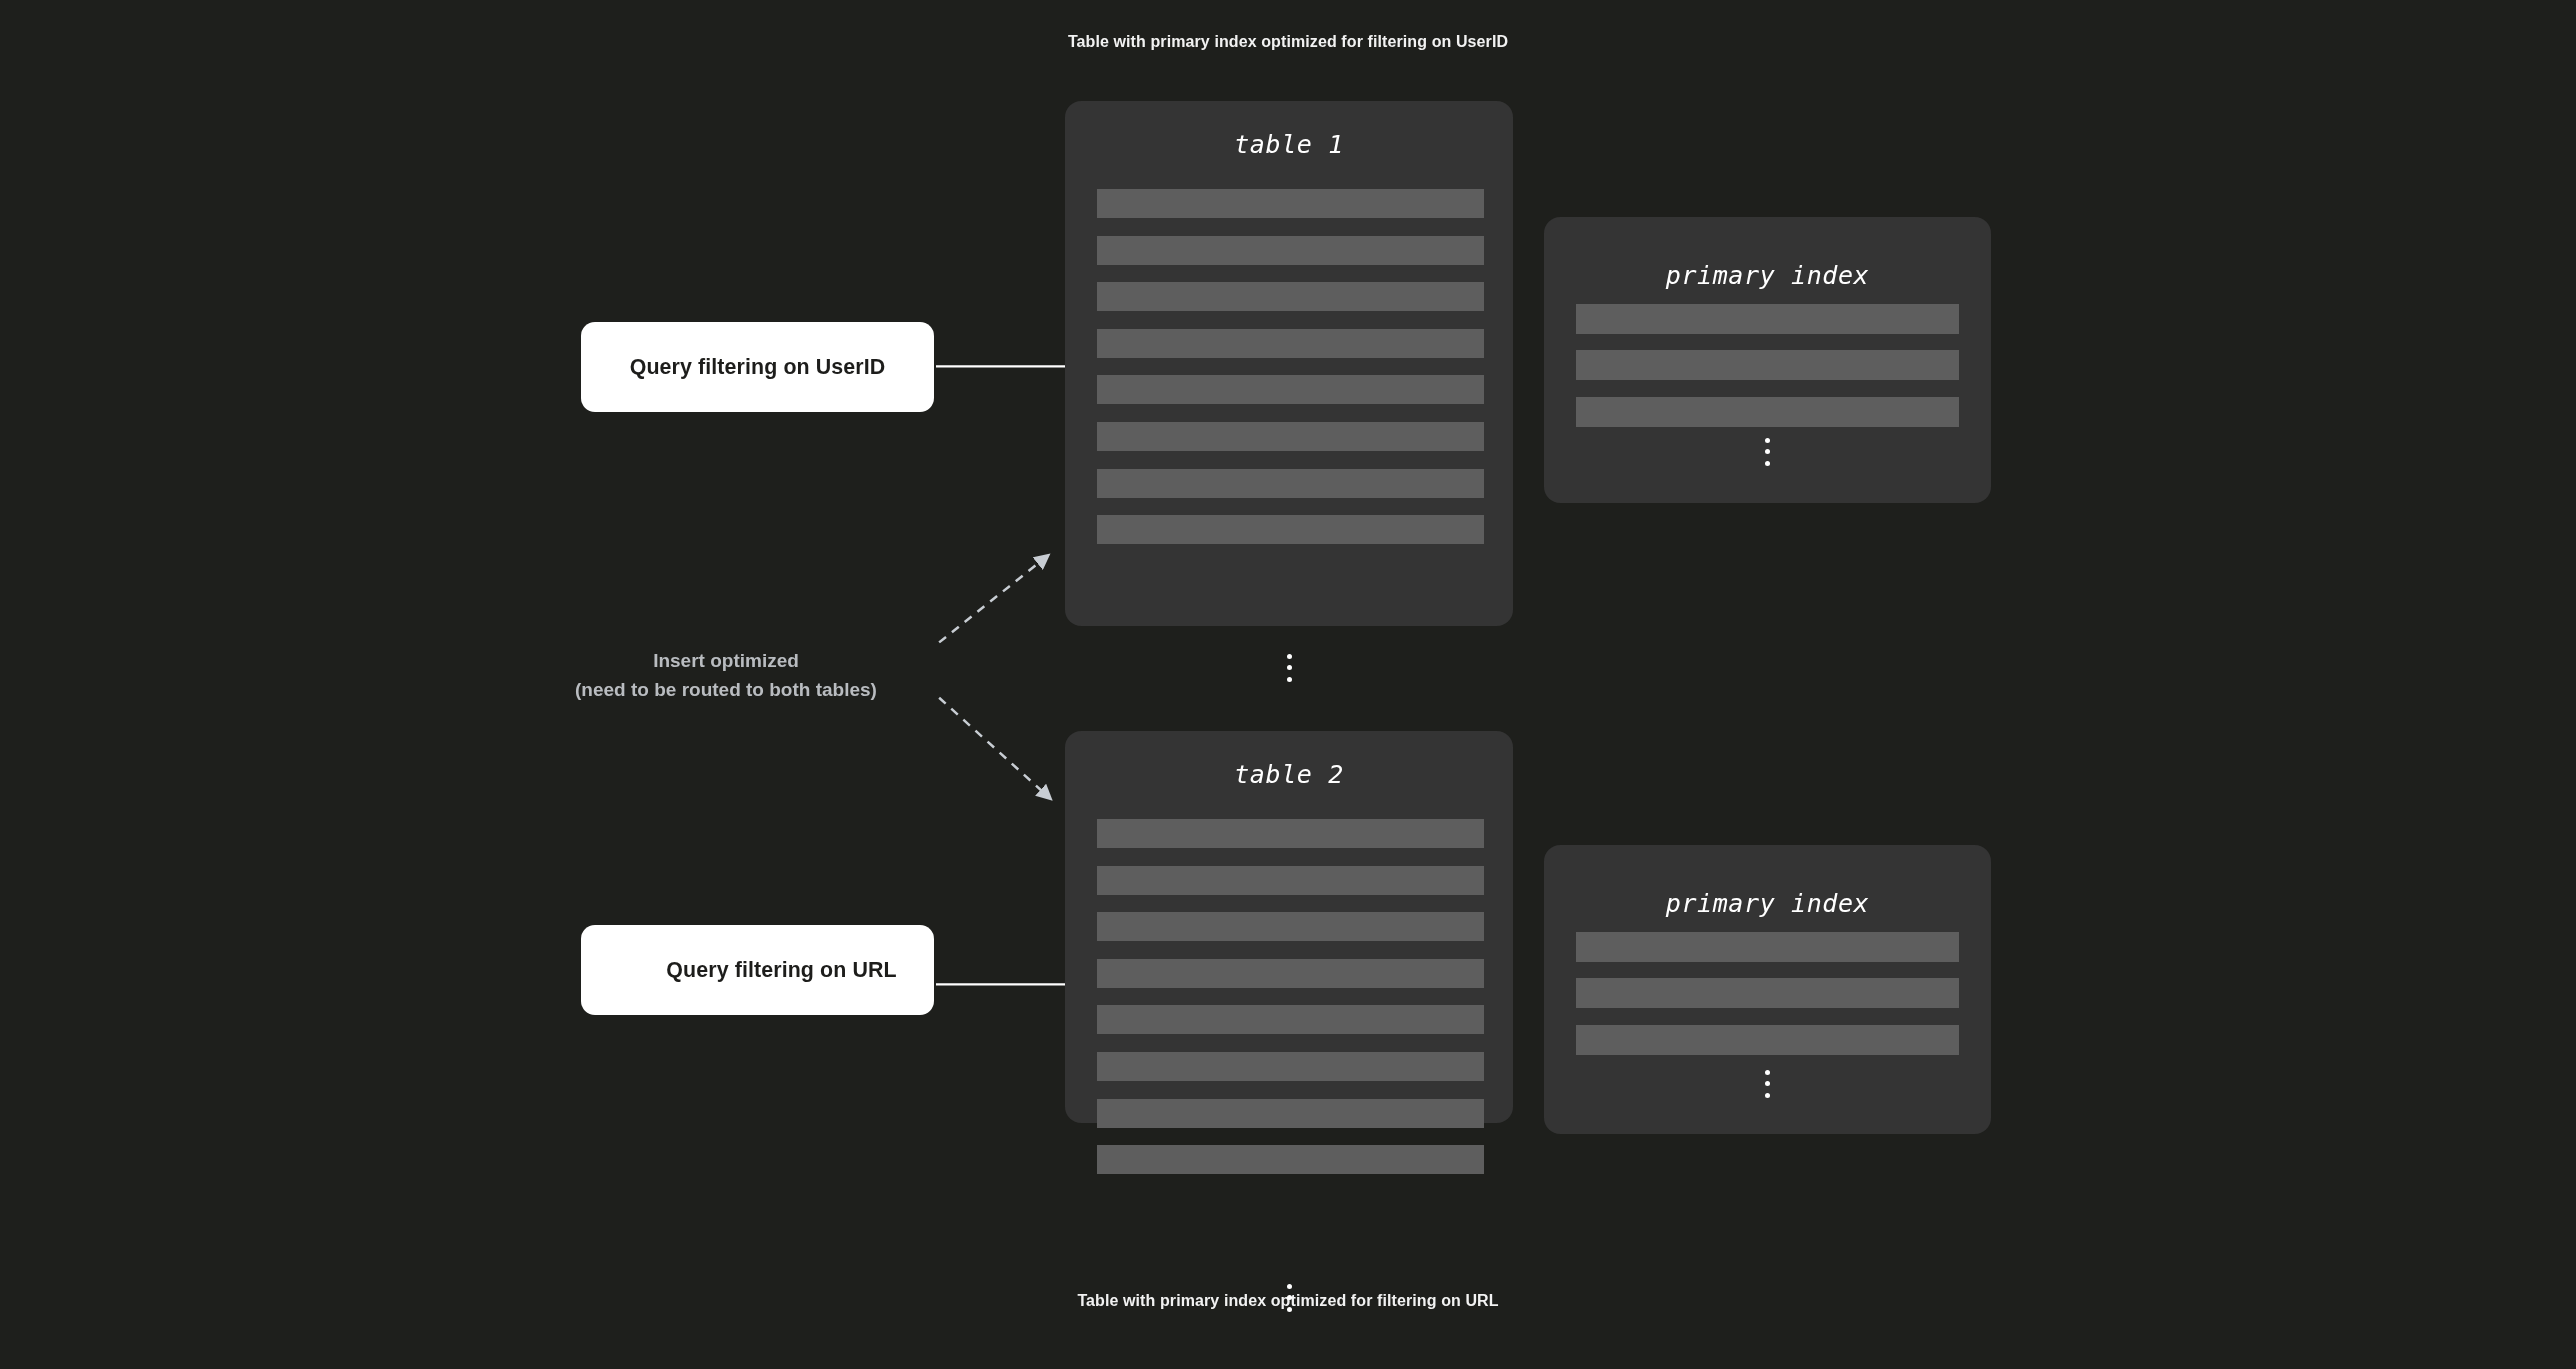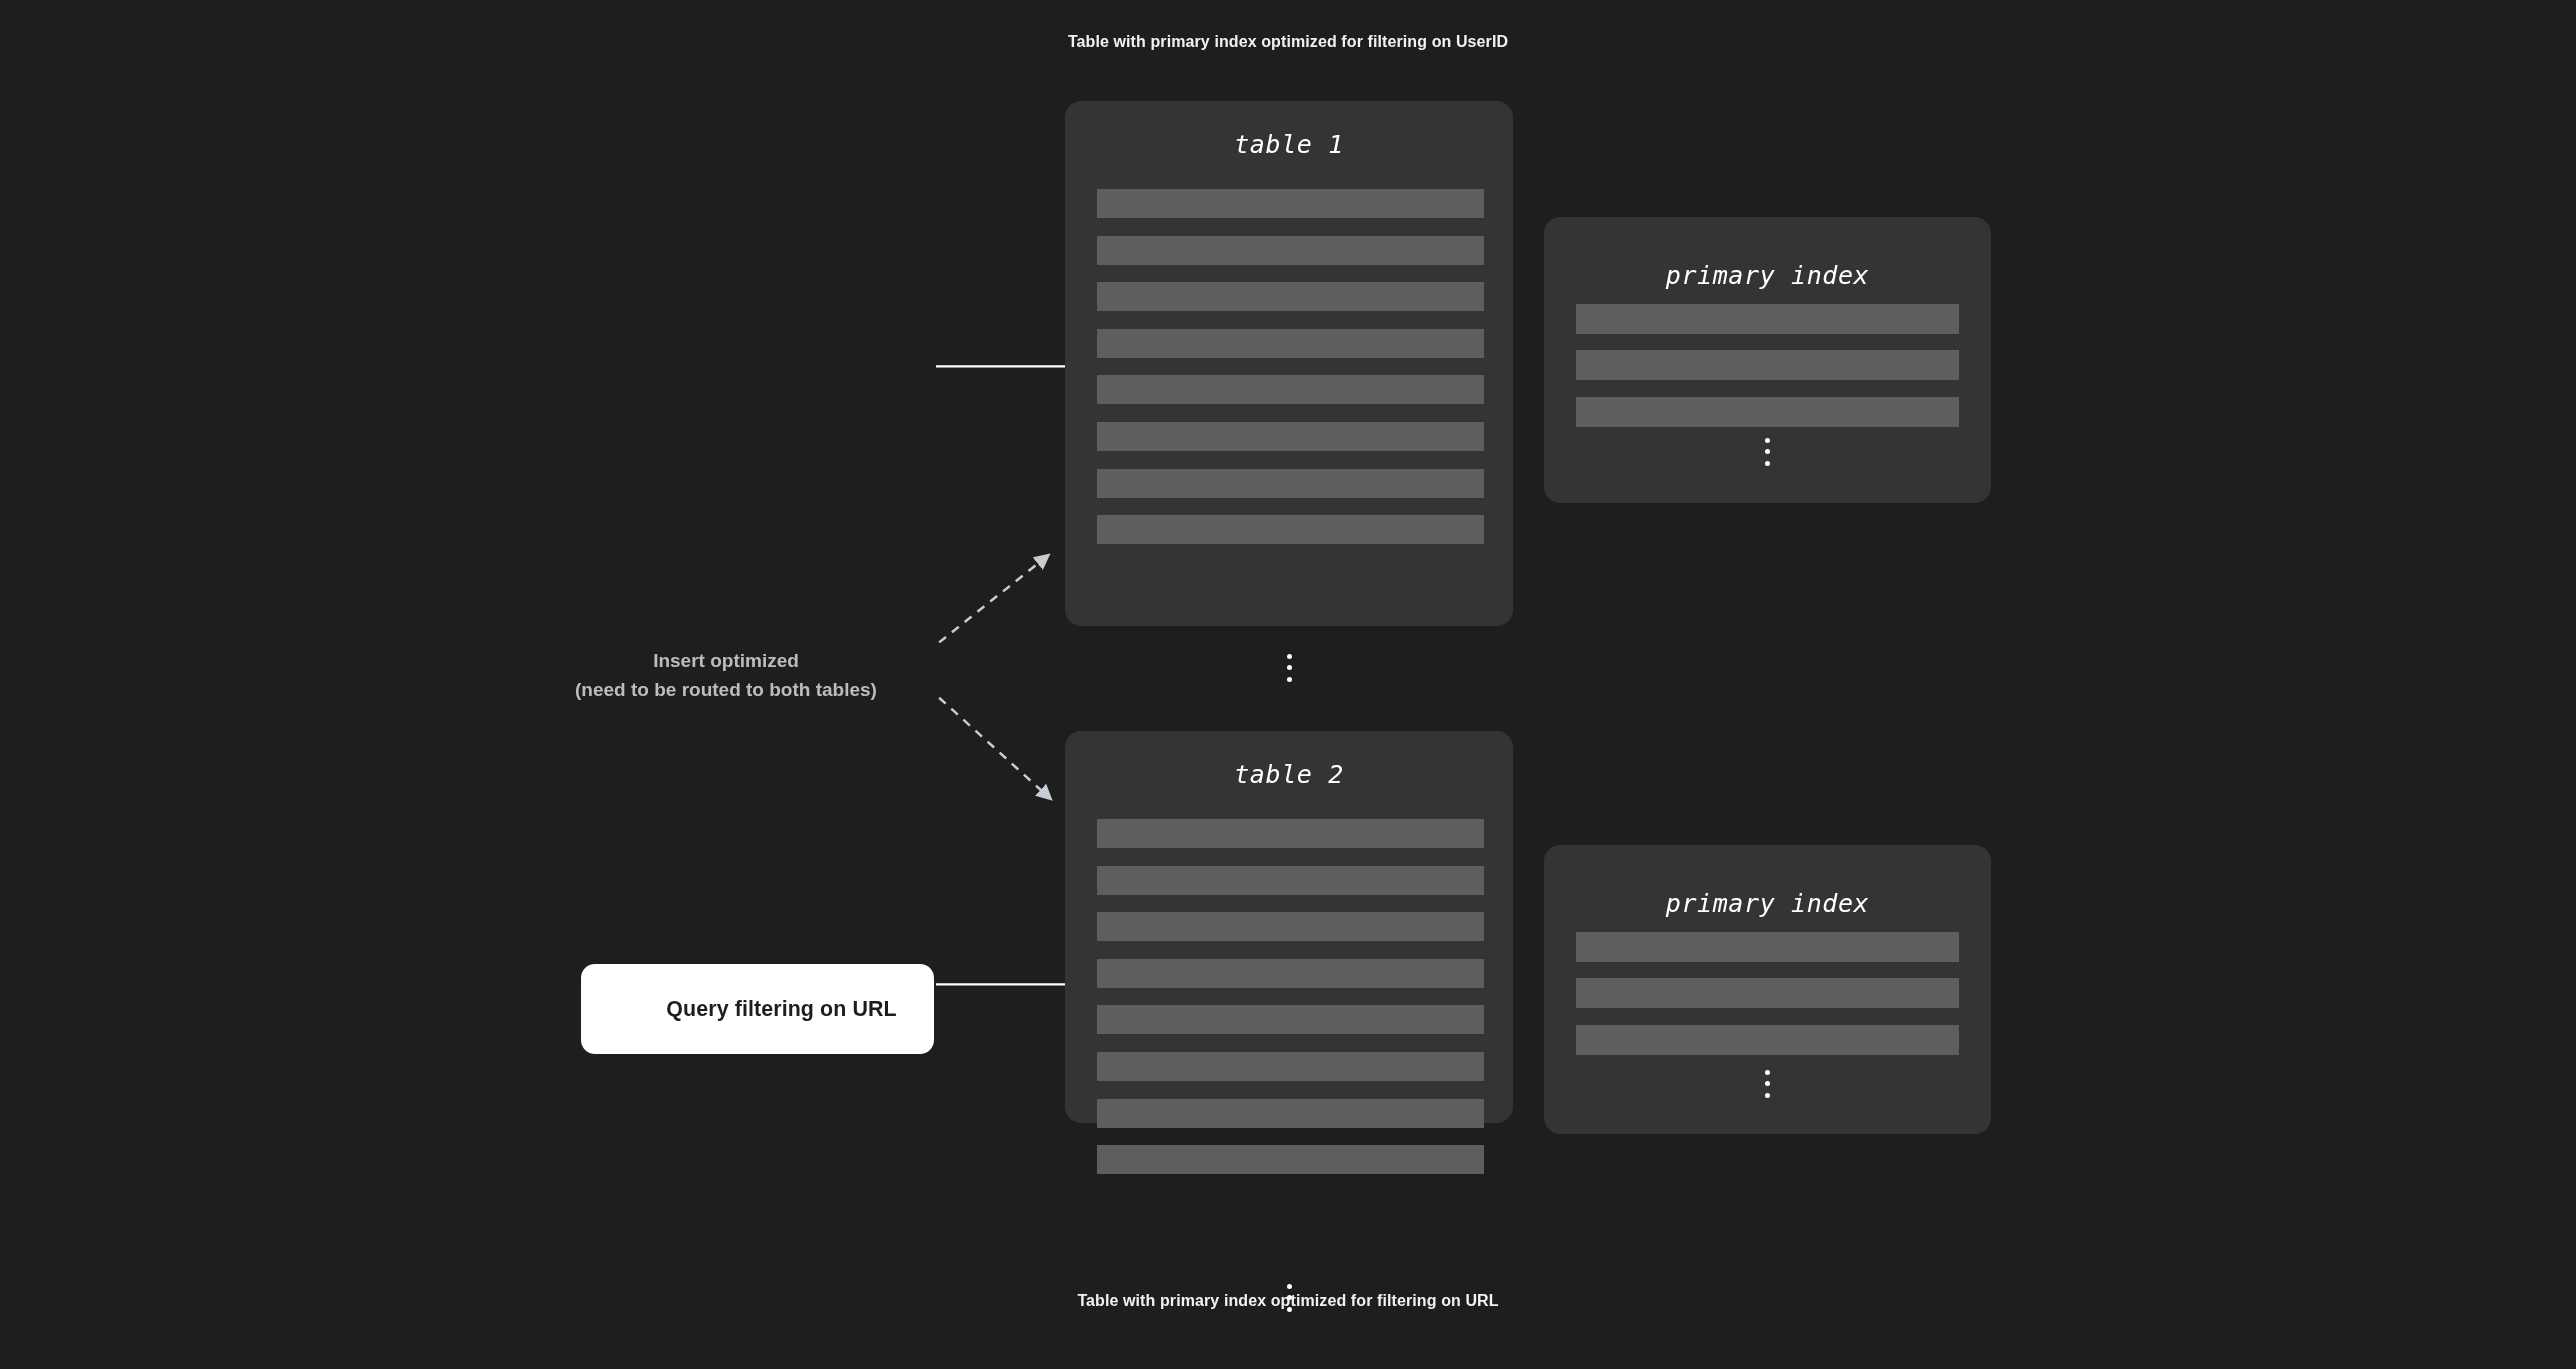--- a/index.html
+++ b/index.html
@@ -124,21 +124,21 @@
     display: flex;
     align-items: center;
     justify-content: center;
     color: #1d1d1b;
     font-size: 21.4px;
     font-weight: bold;
     letter-spacing: 0.1px;
     white-space: nowrap;
   }
   #query-box-1 { top: 322px; }
-  #query-box-2 { top: 964px; padding-left: 48px; }
+  #query-box-2 { top: 925px; padding-left: 48px; }
 
   
   .insert-label {
     position: absolute;
     left: 531px;
     top: 647px;
     width: 390px;
     text-align: center;
     color: #b9bcc0;
     font-size: 19px;
@@ -243,20 +243,23 @@
       <div class="row-bar"></div>
       <div class="row-bar"></div>
     </div>
     <div class="ellipsis-v">
       <span></span>
         <span></span>
         <span></span>
     </div>
   </div>
 
+  <div class="query-box" id="query-box-1">
+    <span>Query filtering on UserID</span>
+  </div>
 
   <div class="query-box" id="query-box-2">
     <span>Query filtering on URL</span>
   </div>
 
   <div class="insert-label">
     <span class="line">Insert optimized</span>
     <span class="line">(need to be routed to both tables)</span>
   </div>
 

